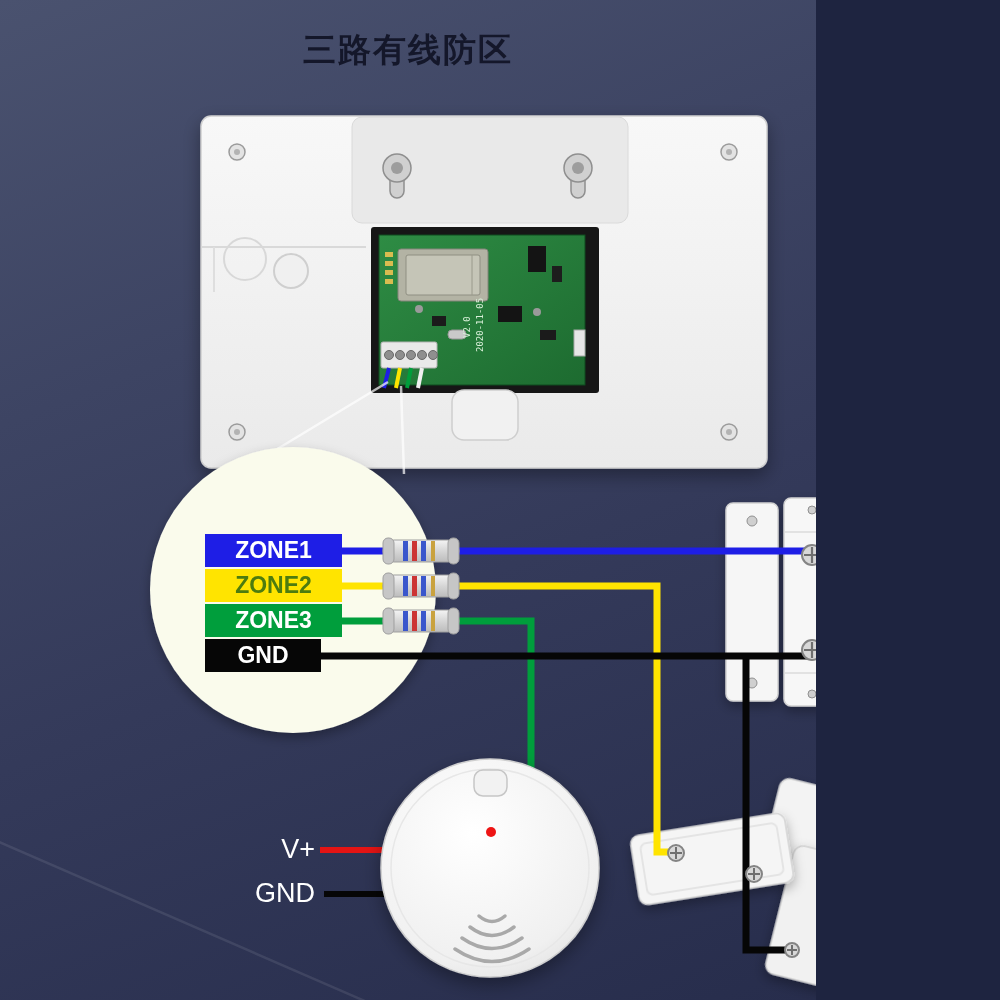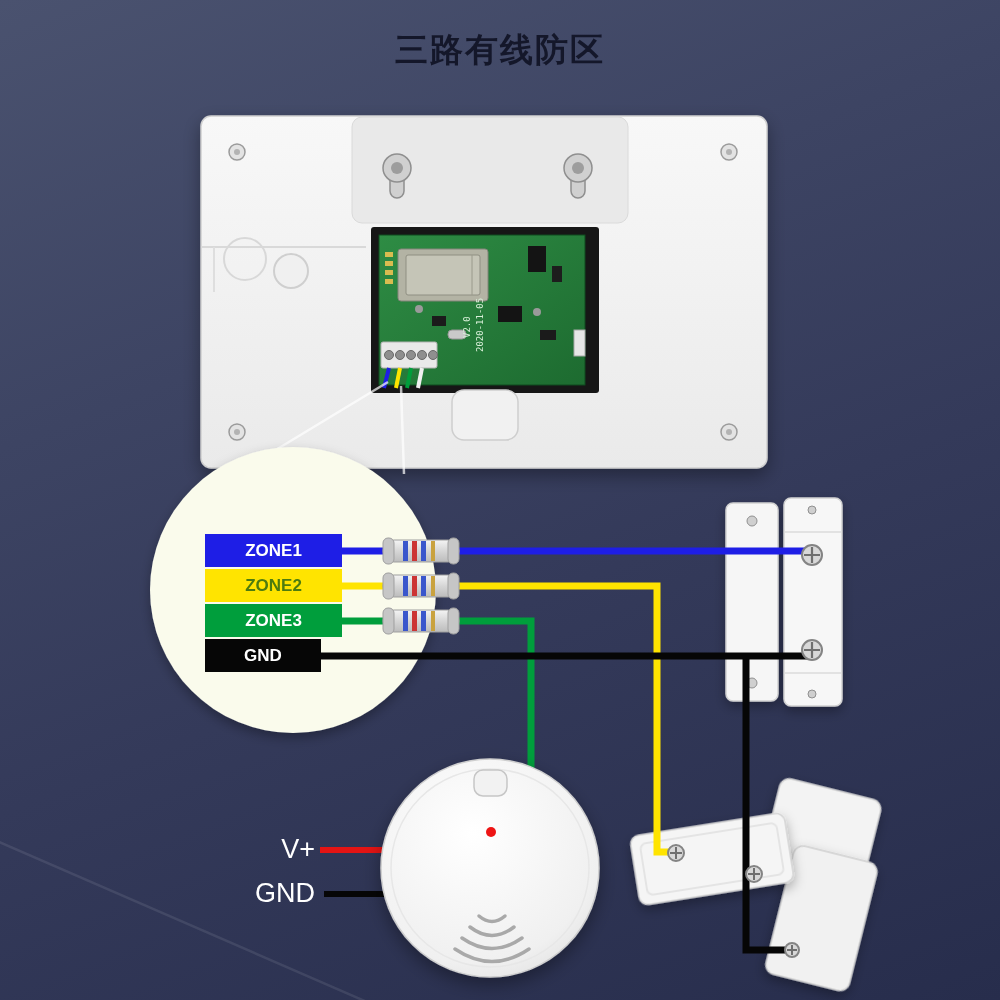--- a/index.html
+++ b/index.html
@@ -1,29 +1,29 @@
 <!DOCTYPE html>
 <html><head>
 <meta charset="utf-8">
 <style>
   html,body{margin:0;padding:0;background:#1e2440;}
   .stage{
-    position:relative;width:1000px;height:1000px;overflow:hidden;
+    position:relative;width:816px;height:1000px;overflow:hidden;
     font-family:"Liberation Sans", sans-serif;
     background:linear-gradient(158deg,#4a526f 0%,#3d4463 32%,#343a5a 58%,#272d4c 100%);
   }
   .diagram{position:absolute;left:0;top:0;z-index:1;}
   .title{
     position:absolute;top:28px;left:0;right:0;z-index:3;
     text-align:center;font-size:33px;font-weight:700;color:#14172a;letter-spacing:2px;
   }
   .zone{
     position:absolute;left:205px;width:137px;height:33px;z-index:2;
     display:flex;align-items:center;justify-content:center;
-    font-size:17px;font-weight:700;
+    font-size:23px;font-weight:700;
   }
   .gndbar{width:116px;}
   .plabel{
     position:absolute;z-index:2;color:#ffffff;font-size:27px;font-weight:400;text-align:right;
   }
 </style>
 </head>
 <body>
 
 <div class="stage">

